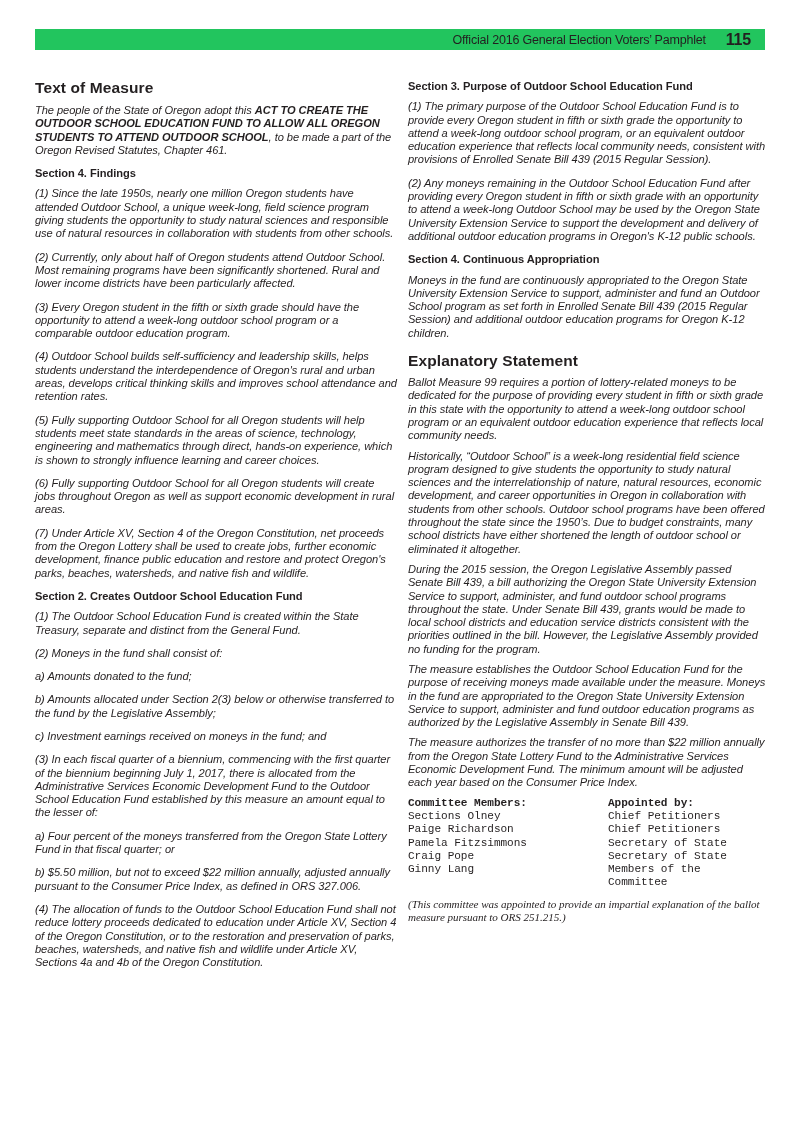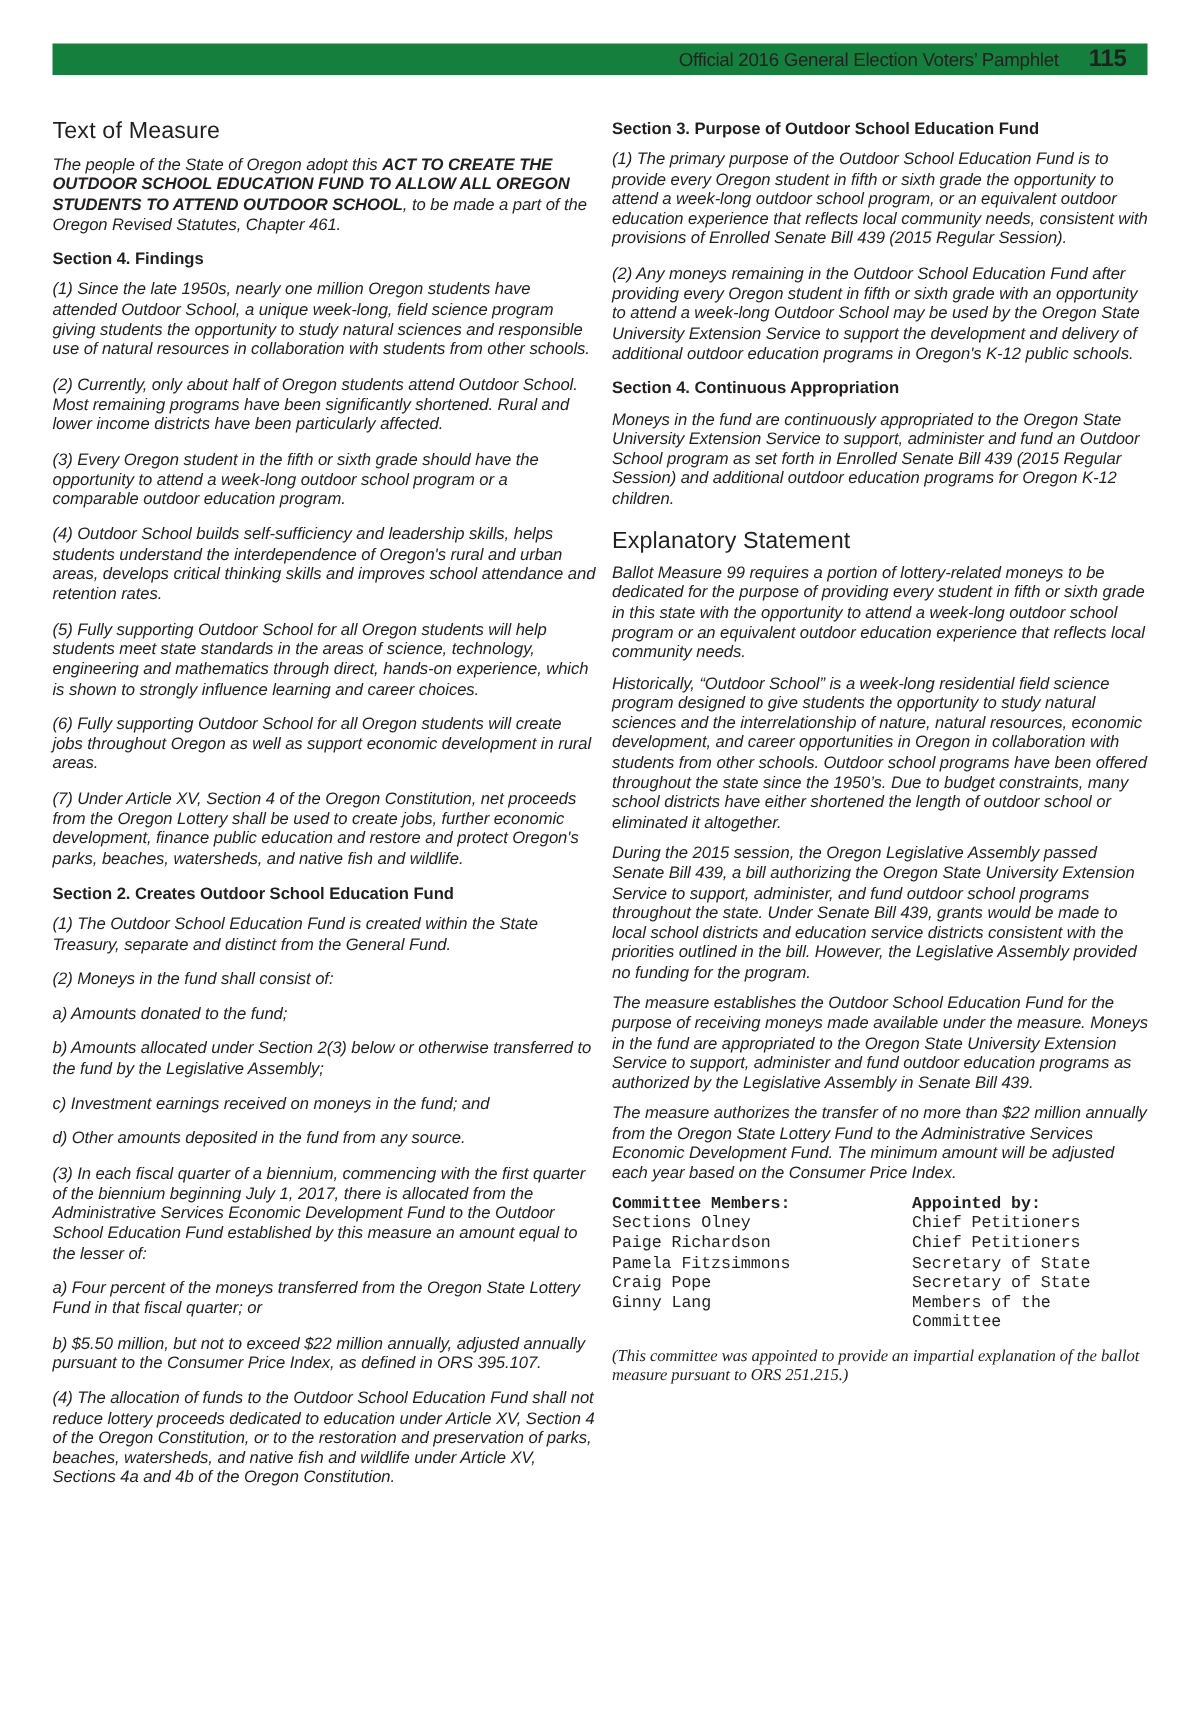--- a/index.html
+++ b/index.html
@@ -14,21 +14,21 @@
       overflow: hidden;
       font-family: "Liberation Sans", sans-serif;
       color: #231f20;
     }
     .header-bar {
       position: absolute;
       left: 35px;
       top: 29px;
       width: 730px;
       height: 21px;
-      background: #15803d;
+      background: #22c55e;
       display: flex;
       align-items: center;
       justify-content: flex-end;
       box-sizing: border-box;
       padding-right: 14px;
       font-family: "Liberation Sans", sans-serif;
       font-size: 12.5px;
       letter-spacing: -0.2px;
       color: #231f20;
     }
@@ -50,21 +50,21 @@
       left: 35px;
       width: 362px;
     }
     .col-right {
       left: 408px;
       width: 358px;
       top: 80px;
     }
     h1.big-heading {
       font-size: 15.5px;
-      font-weight: normal;
+      font-weight: bold;
       margin: 0 0 7px 0;
       line-height: 18px;
       letter-spacing: 0.1px;
     }
     h2.section-heading {
       font-size: 11.1px;
       font-weight: bold;
       margin: 0 0 7px 0;
       line-height: 13.3px;
     }
@@ -114,24 +114,23 @@
   <p>(5) Fully supporting Outdoor School for all Oregon students will help students meet state standards in the areas of science, technology, engineering and mathematics through direct, hands-on experience, which is shown to strongly influ­ence learning and career choices.</p>
   <p>(6) Fully supporting Outdoor School for all Oregon students will create jobs throughout Oregon as well as support eco­nomic development in rural areas.</p>
   <p>(7) Under Article XV, Section 4 of the Oregon Constitution, net proceeds from the Oregon Lottery shall be used to create jobs, further economic development, finance public educa­tion and restore and protect Oregon's parks, beaches, water­sheds, and native fish and wildlife.</p>
 
   <h2 class="section-heading">Section 2. Creates Outdoor School Education Fund</h2>
   <p>(1) The Outdoor School Education Fund is created within the State Treasury, separate and distinct from the General Fund.</p>
   <p>(2) Moneys in the fund shall consist of:</p>
   <p>a) Amounts donated to the fund;</p>
   <p>b) Amounts allocated under Section 2(3) below or otherwise transferred to the fund by the Legislative Assembly;</p>
   <p>c) Investment earnings received on moneys in the fund; and</p>
-  <p>d) Other amounts deposited in the fund from any source.</p>
   <p>(3) In each fiscal quarter of a biennium, commencing with the first quarter of the biennium beginning July 1, 2017, there is allocated from the Administrative Services Economic Development Fund to the Outdoor School Education Fund established by this measure an amount equal to the lesser of:</p>
   <p>a) Four percent of the moneys transferred from the Oregon State Lottery Fund in that fiscal quarter; or</p>
-  <p>b) $5.50 million, but not to exceed $22 million annually, adjusted annually pursuant to the Consumer Price Index, as defined in ORS 395.107.</p>
+  <p>b) $5.50 million, but not to exceed $22 million annually, adjusted annually pursuant to the Consumer Price Index, as defined in ORS 327.006.</p>
   <p>(4) The allocation of funds to the Outdoor School Education Fund shall not reduce lottery proceeds dedicated to educa­tion under Article XV, Section 4 of the Oregon Constitution, or to the restoration and preservation of parks, beaches, water­sheds, and native fish and wildlife under Article XV, Sections 4a and 4b of the Oregon Constitution.</p>
 </div>
 
 <div class="col col-right">
   <h2 class="section-heading">Section 3. Purpose of Outdoor School Education Fund</h2>
   <p>(1) The primary purpose of the Outdoor School Education Fund is to provide every Oregon student in fifth or sixth grade the opportunity to attend a week-long outdoor school program, or an equivalent outdoor education experience that reflects local community needs, consistent with provisions of Enrolled Senate Bill 439 (2015 Regular Session).</p>
   <p>(2) Any moneys remaining in the Outdoor School Education Fund after providing every Oregon student in fifth or sixth grade with an opportunity to attend a week-long Outdoor School may be used by the Oregon State University Extension Service to support the development and delivery of additional outdoor education programs in Oregon's K-12 public schools.</p>
 
   <h2 class="section-heading">Section 4. Continuous Appropriation</h2>
   <p>Moneys in the fund are continuously appropriated to the Oregon State University Extension Service to support, administer and fund an Outdoor School program as set forth in Enrolled Senate Bill 439 (2015 Regular Session) and addi­tional outdoor education programs for Oregon K-12 children.</p>

